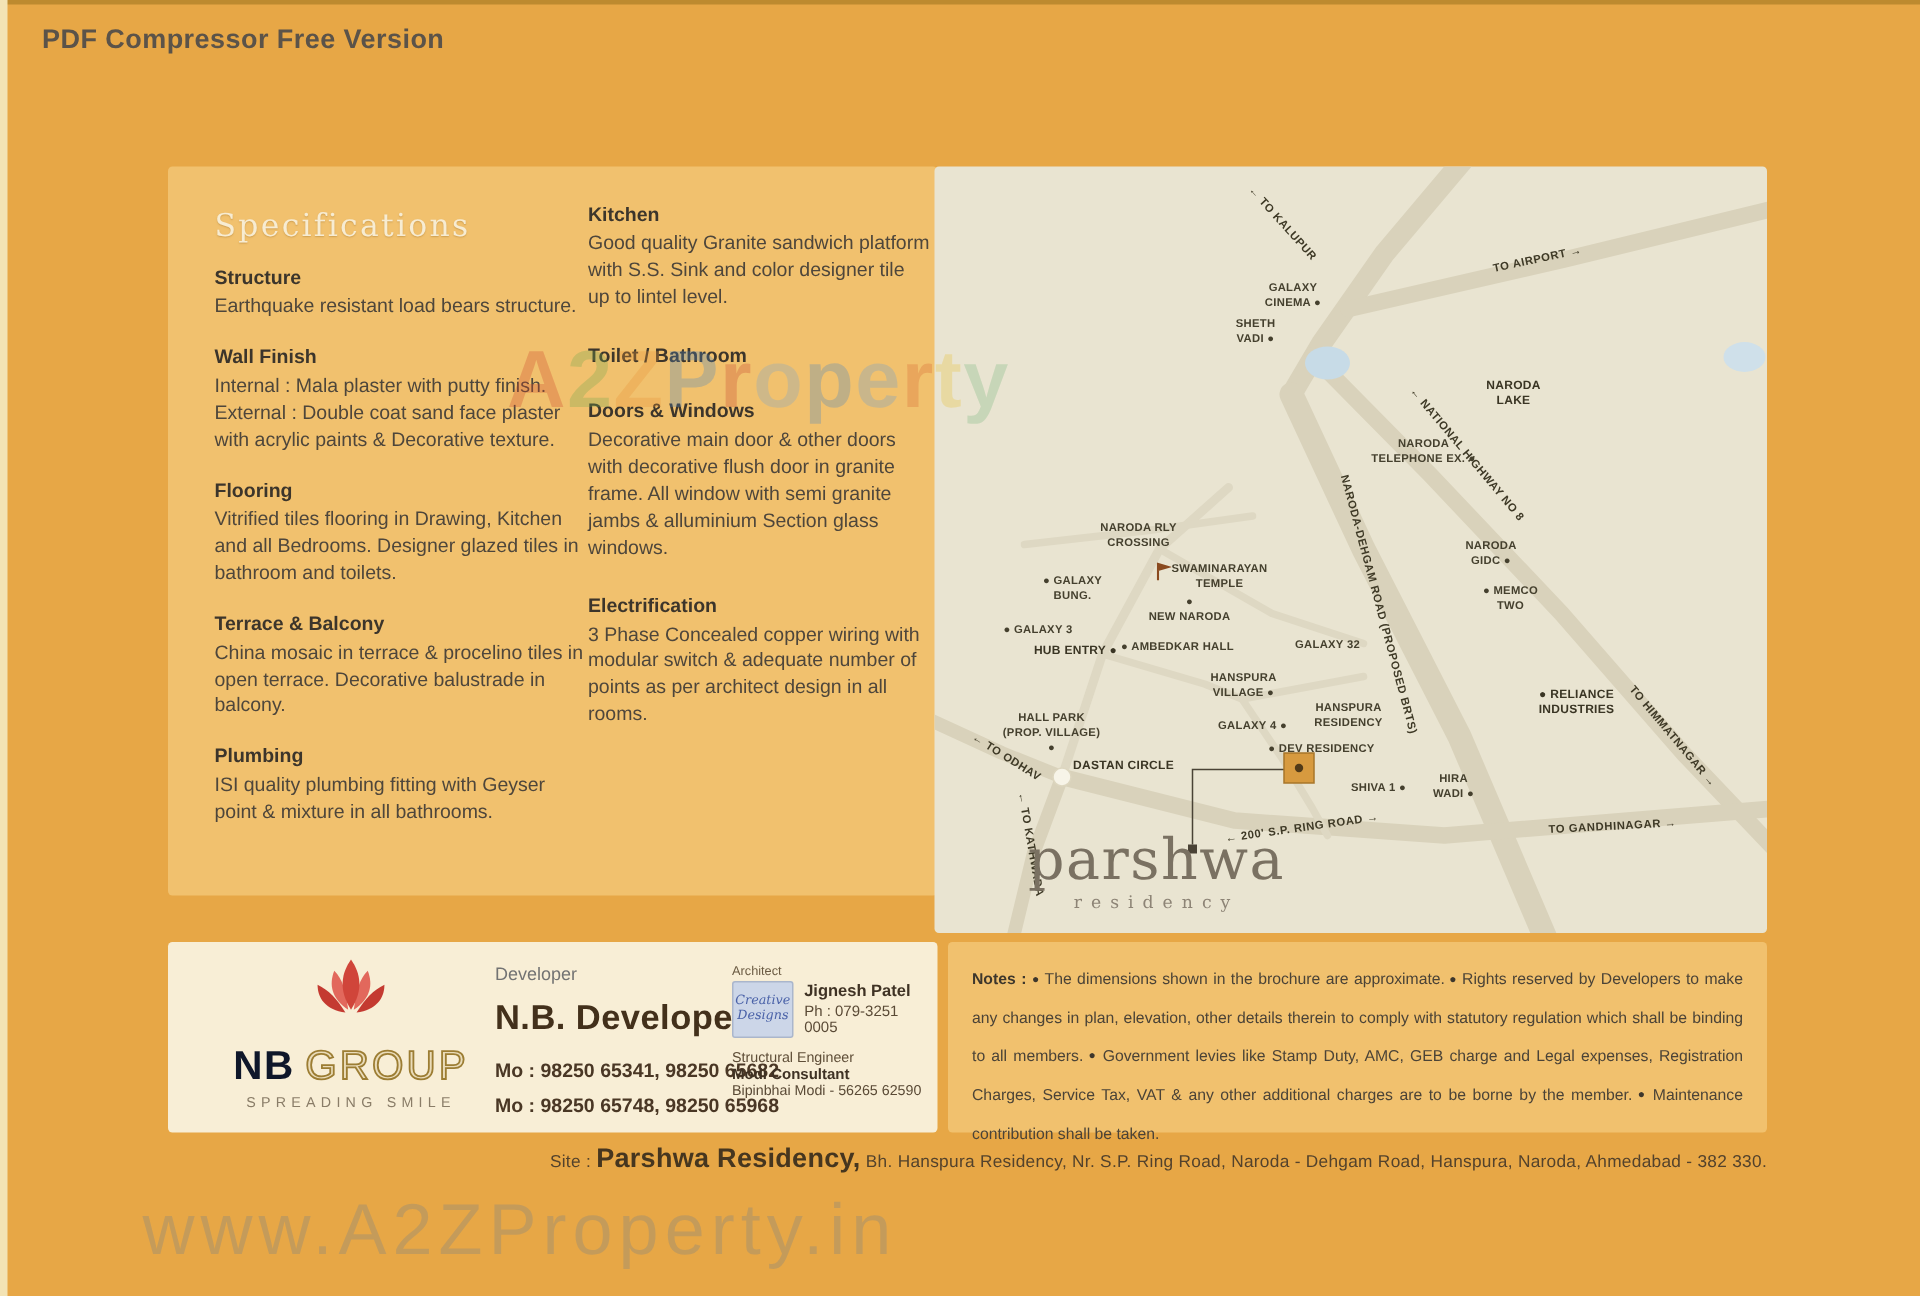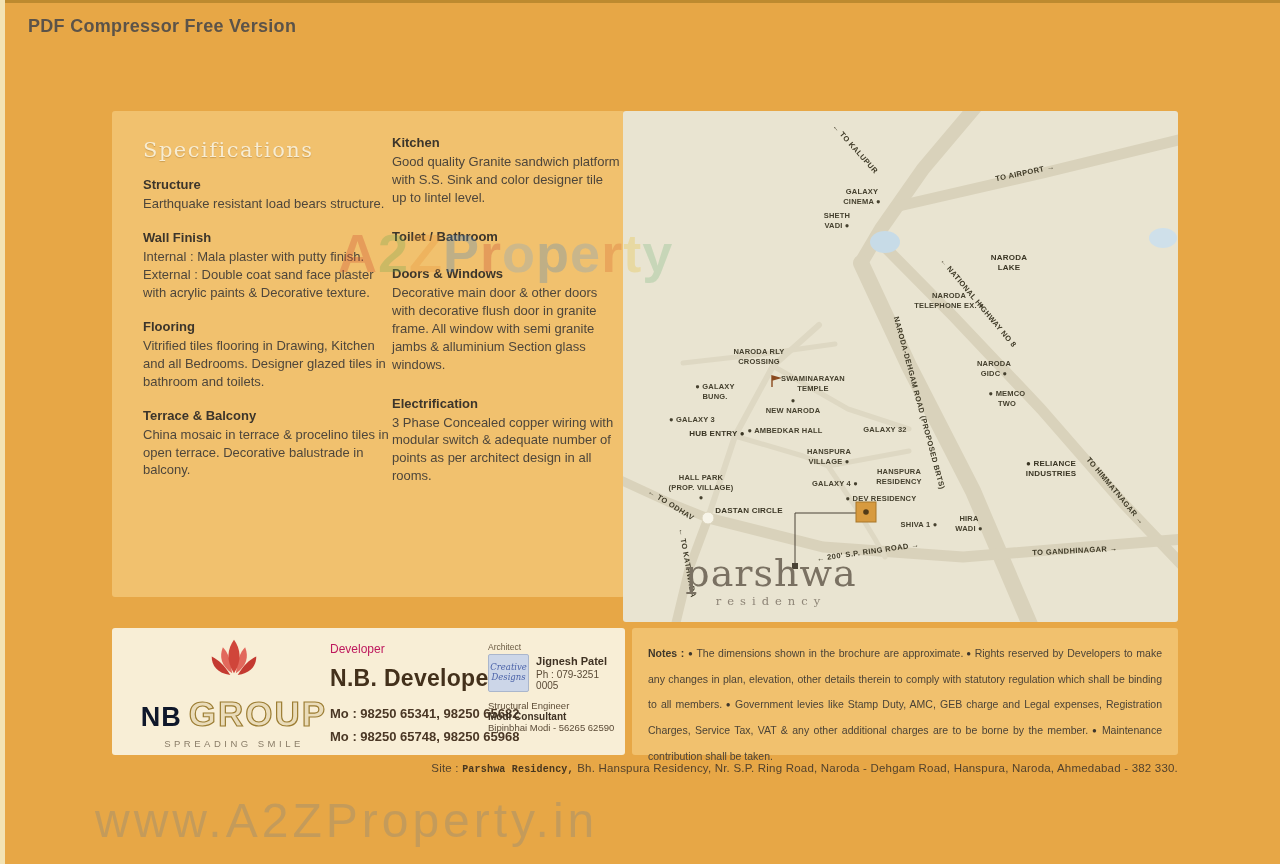--- a/index.html
+++ b/index.html
@@ -50,26 +50,26 @@
     text-align:center;font-family:"DejaVu Serif",serif;
   }
   .map-brand .nm{font-size:38px;color:#7a7162;letter-spacing:1px;line-height:1;}
   .map-brand .sub{font-size:11.5px;color:#8d8476;letter-spacing:6px;margin-top:2px;}
 
   
   .nb-logo-block{position:absolute;left:22px;top:8px;width:200px;text-align:center;}
   .nb-line{display:flex;justify-content:center;align-items:baseline;gap:7px;margin-top:2px;}
   .nb-red{font-size:27px;font-weight:800;color:#0f172a;letter-spacing:1px;}
   .nb-gold{
-    font-size:35px;font-weight:700;letter-spacing:2px;
+    font-size:27px;font-weight:400;letter-spacing:2px;
     color:rgba(170,138,60,.18);-webkit-text-stroke:1.2px #9c7d33;
   }
   .nb-tagline{font-size:9.5px;letter-spacing:3.5px;color:#8a7d68;margin-top:4px;}
   .dev-block{position:absolute;left:218px;top:14px;}
-  .dev-label{font-size:12px;color:#be185d;margin-bottom:9px;}
+  .dev-label{font-size:12px;color:#737373;margin-bottom:9px;}
   .dev-name{font-size:23px;font-weight:700;color:#43301b;margin-bottom:11px;letter-spacing:.3px;}
   .dev-mo{font-size:13px;font-weight:700;color:#4a3725;line-height:1.75;}
   .arch-block{position:absolute;left:376px;top:14px;width:134px;}
   .arch-label{font-size:8.5px;color:#6a5a42;margin-bottom:2px;}
   .arch-row{display:flex;gap:7px;align-items:center;}
   .arch-logo{
     width:40px;height:36px;background:#ccd6e8;border:1px solid #aab6cc;border-radius:2px;
     display:flex;align-items:center;justify-content:center;
     font-family:"DejaVu Serif",serif;font-style:italic;font-size:8.5px;color:#4a62a8;
     text-align:center;white-space:pre-line;line-height:1.15;
@@ -82,21 +82,21 @@
 
   
   .notes-text{
     margin:13px 16px;font-size:10.5px;line-height:2.45;color:#4b4337;text-align:justify;
   }
   .notes-text b{color:#3e372c;}
   .notes-text .blt{font-size:8px;position:relative;top:-1px;color:#3e372c;}
 
   
   .site-line{position:absolute;top:762px;right:102px;font-size:11.5px;color:#53422c;letter-spacing:.2px;}
-  .site-line .bold{font-weight:700;font-size:10px;color:#46361f;font-family:Liberation Mono, monospace;}
+  .site-line .bold{font-weight:700;font-size:18px;color:#46361f;}
 
   
   .wm-center{
     position:absolute;left:338px;top:222px;font-size:54px;font-weight:700;
     letter-spacing:1px;opacity:.30;z-index:60;pointer-events:none;white-space:nowrap;
   }
   .wm-bottom{
     position:absolute;left:95px;top:793px;font-size:48px;font-weight:400;
     color:#8e887b;opacity:.38;letter-spacing:4px;z-index:60;pointer-events:none;
   }
@@ -120,20 +120,24 @@
         <div class="h">Wall Finish</div>
         <div class="b">Internal : Mala plaster with putty finish. External : Double coat sand face plaster with acrylic paints &amp; Decorative texture.</div>
       </section>
       <section class="spec-section">
         <div class="h">Flooring</div>
         <div class="b">Vitrified tiles flooring in Drawing, Kitchen and all Bedrooms. Designer glazed tiles in bathroom and toilets.</div>
       </section>
       <section class="spec-section">
         <div class="h">Terrace &amp; Balcony</div>
         <div class="b">China mosaic in terrace &amp; procelino tiles in open terrace. Decorative balustrade in balcony.</div>
+      </section>
+      <section class="spec-section">
+        <div class="h">Plumbing</div>
+        <div class="b">ISI quality plumbing fitting with Geyser point &amp; mixture in all bathrooms.</div>
       </section>
     </div>
   <div class="spec-col-right">
       <section class="spec-section">
         <div class="h">Kitchen</div>
         <div class="b">Good quality Granite sandwich platform with S.S. Sink and color designer tile up to lintel level.</div>
       </section>
       <section class="spec-section">
         <div class="h">Toilet / Bathroom</div>
       </section>

